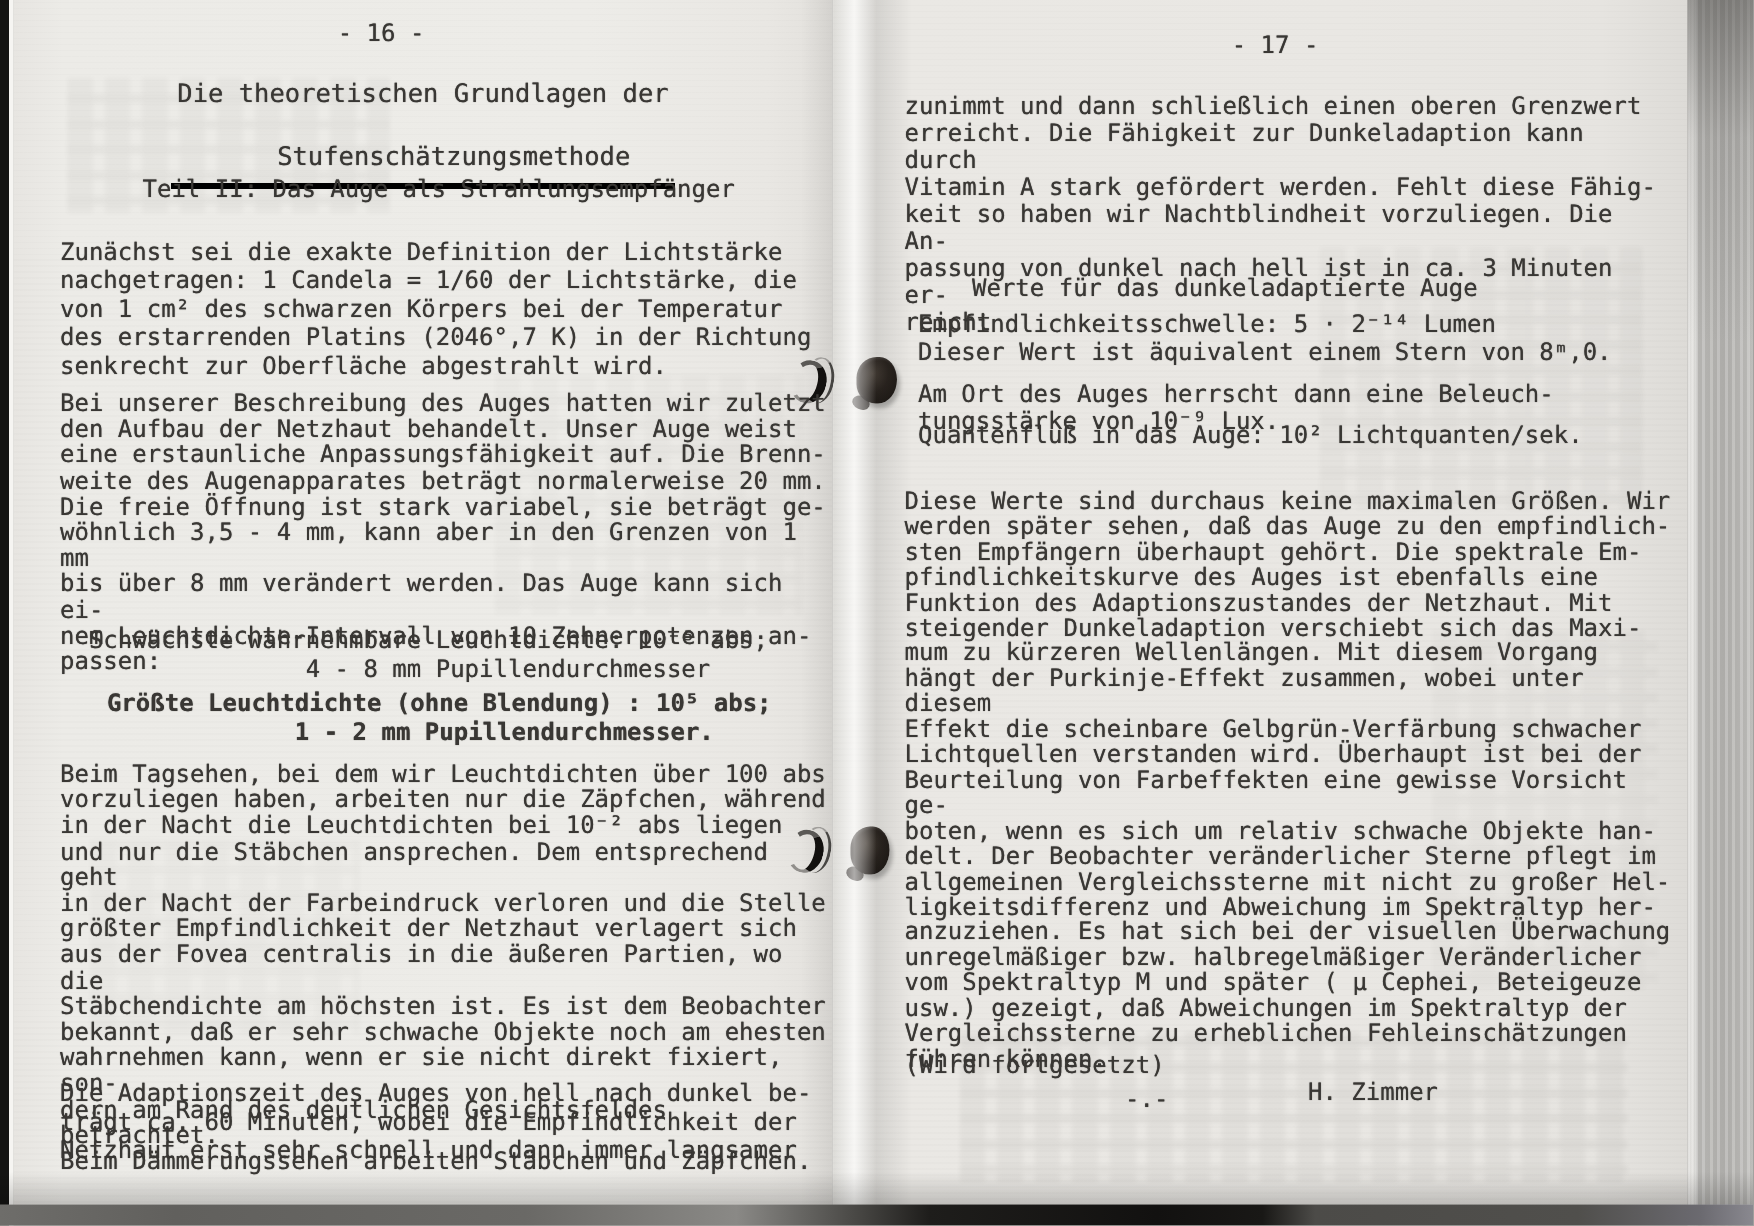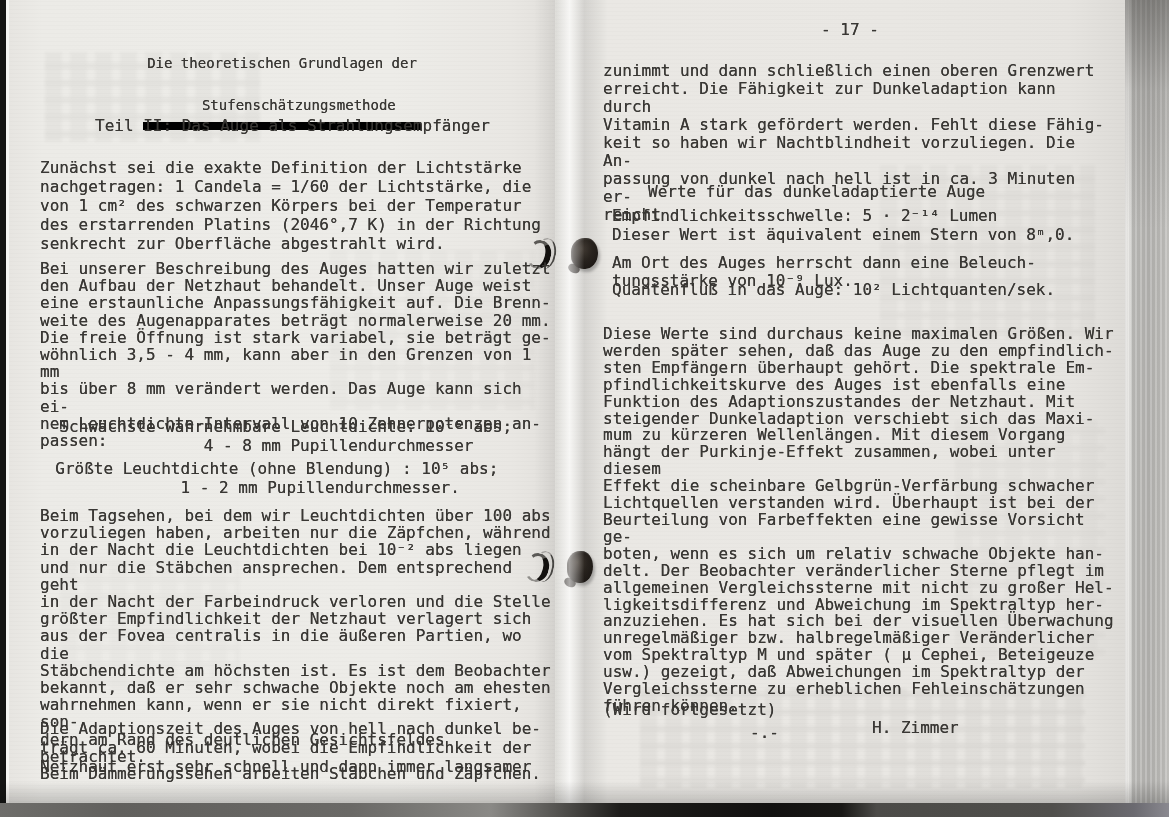--- a/index.html
+++ b/index.html
@@ -85,40 +85,41 @@
   }
   .lh19{line-height:19px;}
   .lh18{line-height:18px;}
   .lh172{line-height:17.2px;}
   .lh169{line-height:16.9px;}
   .center16{left:9px;width:490px;text-align:center;}
   .title-block{
     left:9px;top:53px;width:546px;text-align:center;z-index:5;position:absolute;
   }
   .title-inner{
-    display:inline-block;padding:0 4px 6px 4px;border-bottom:8px solid #000000;
-    font-size:14px;line-height:21px;color:#393734;white-space:pre-wrap;
+    display:inline-block;padding:0 4px 6px 4px;border-bottom:4px solid #000000;
+    font-size:17px;line-height:21px;color:#393734;white-space:pre-wrap;
     text-shadow:0 0 .6px rgba(45,43,40,.85);
   }
 </style>
 </head>
 <body>
 
 <div id="scan">
 
   <div class="page page-left"></div>
   <div class="page page-right"></div>
 
   <div class="bleed" style="left:45px;top:52px;width:215px;height:90px;opacity:.07;"></div>
   <div class="bleed" style="left:330px;top:250px;width:205px;height:160px;opacity:.045;"></div>
   <div class="bleed" style="left:880px;top:165px;width:215px;height:175px;opacity:.06;"></div>
   <div class="bleed" style="left:955px;top:420px;width:150px;height:240px;opacity:.045;"></div>
   <div class="bleed" style="left:640px;top:688px;width:445px;height:100px;opacity:.085;"></div>
   <div class="bleed" style="left:60px;top:560px;width:180px;height:130px;opacity:.035;"></div>
 
+  <p class="t lh19 center16" style="top:12px;">- 16 -</p>
 
   <div class="title-block">
     <span class="title-inner"><span>Die theoretischen Grundlagen der</span><br>
     <span>Stufenschätzungsmethode</span></span>
   </div>
 
   <p class="t lh19" style="left:95px;top:116px;">Teil II: Das Auge als Strahlungsempfänger</p>
 
   <p class="t lh19" style="left:40px;top:158px;width:515px;">Zunächst sei die exakte Definition der Lichtstärke
 nachgetragen: 1 Candela = 1/60 der Lichtstärke, die
@@ -129,21 +130,21 @@
 den Aufbau der Netzhaut behandelt. Unser Auge weist
 eine erstaunliche Anpassungsfähigkeit auf. Die Brenn-
 weite des Augenapparates beträgt normalerweise 20 mm.
 Die freie Öffnung ist stark variabel, sie beträgt ge-
 wöhnlich 3,5 - 4 mm, kann aber in den Grenzen von 1 mm
 bis über 8 mm verändert werden. Das Auge kann sich ei-
 nem Leuchtdichte-Intervall von 10 Zehnerpotenzen an-
 passen:</p>
   <p class="t lh19" style="left:40px;top:417px;width:515px;">  Schwächste wahrnehmbare Leuchtdichte: 10⁻⁵ abs;
                  4 - 8 mm Pupillendurchmesser</p>
-  <p class="t lh19" style="left:36px;top:459px;width:515px;">  Größte Leuchtdichte (ohne Blendung) : 10⁵ abs;
+  <p class="t lh19" style="left:52px;top:459px;width:515px;font-weight:bold;">  Größte Leuchtdichte (ohne Blendung) : 10⁵ abs;
                1 - 2 mm Pupillendurchmesser.</p>
   <p class="t lh172" style="left:40px;top:507px;width:520px;">Beim Tagsehen, bei dem wir Leuchtdichten über 100 abs
 vorzuliegen haben, arbeiten nur die Zäpfchen, während
 in der Nacht die Leuchtdichten bei 10⁻² abs liegen
 und nur die Stäbchen ansprechen. Dem entsprechend geht
 in der Nacht der Farbeindruck verloren und die Stelle
 größter Empfindlichkeit der Netzhaut verlagert sich
 aus der Fovea centralis in die äußeren Partien, wo die
 Stäbchendichte am höchsten ist. Es ist dem Beobachter
 bekannt, daß er sehr schwache Objekte noch am ehesten

